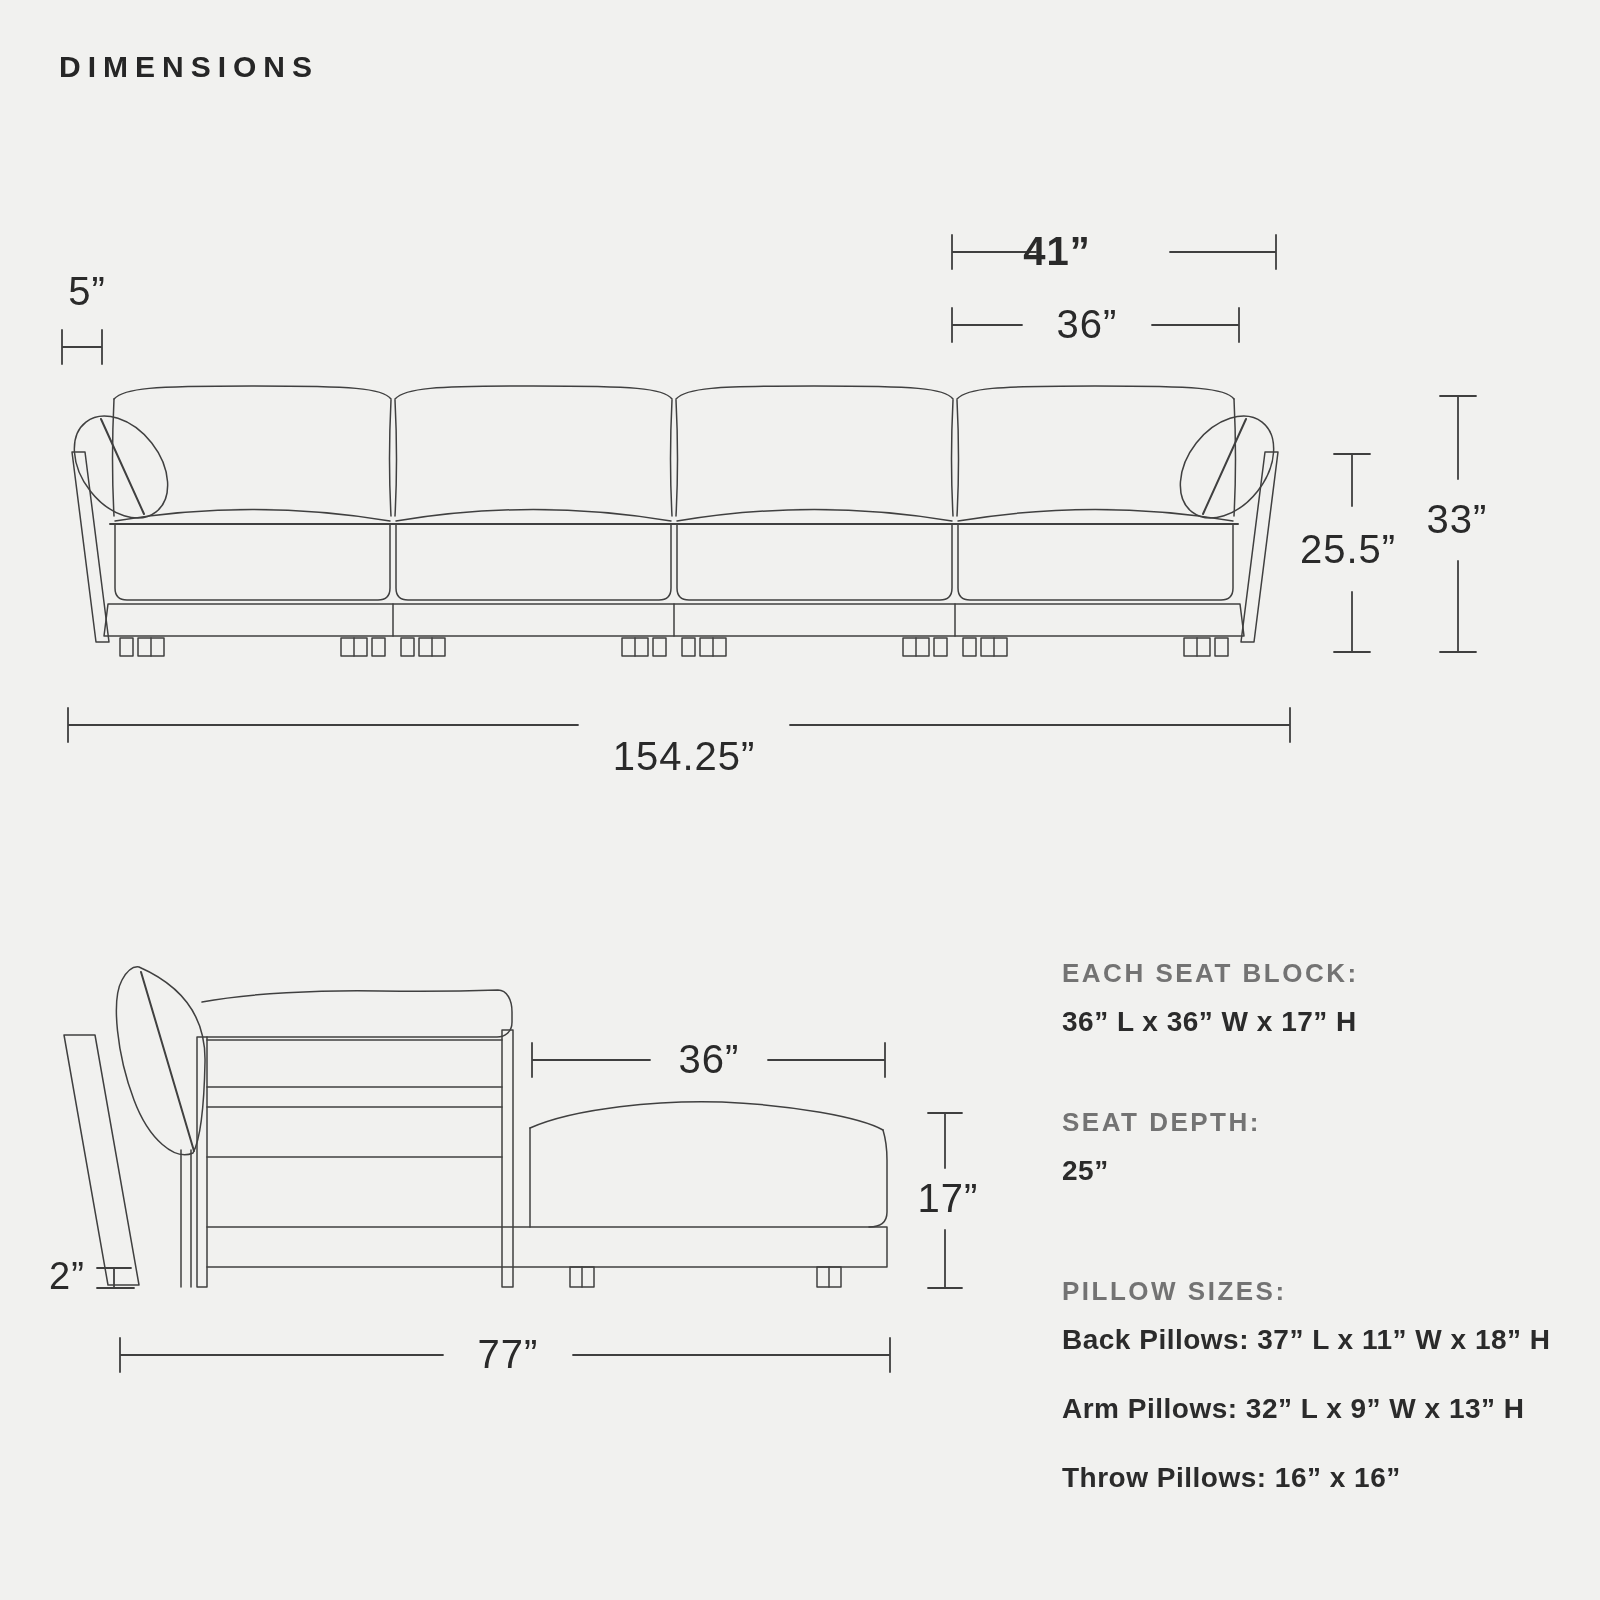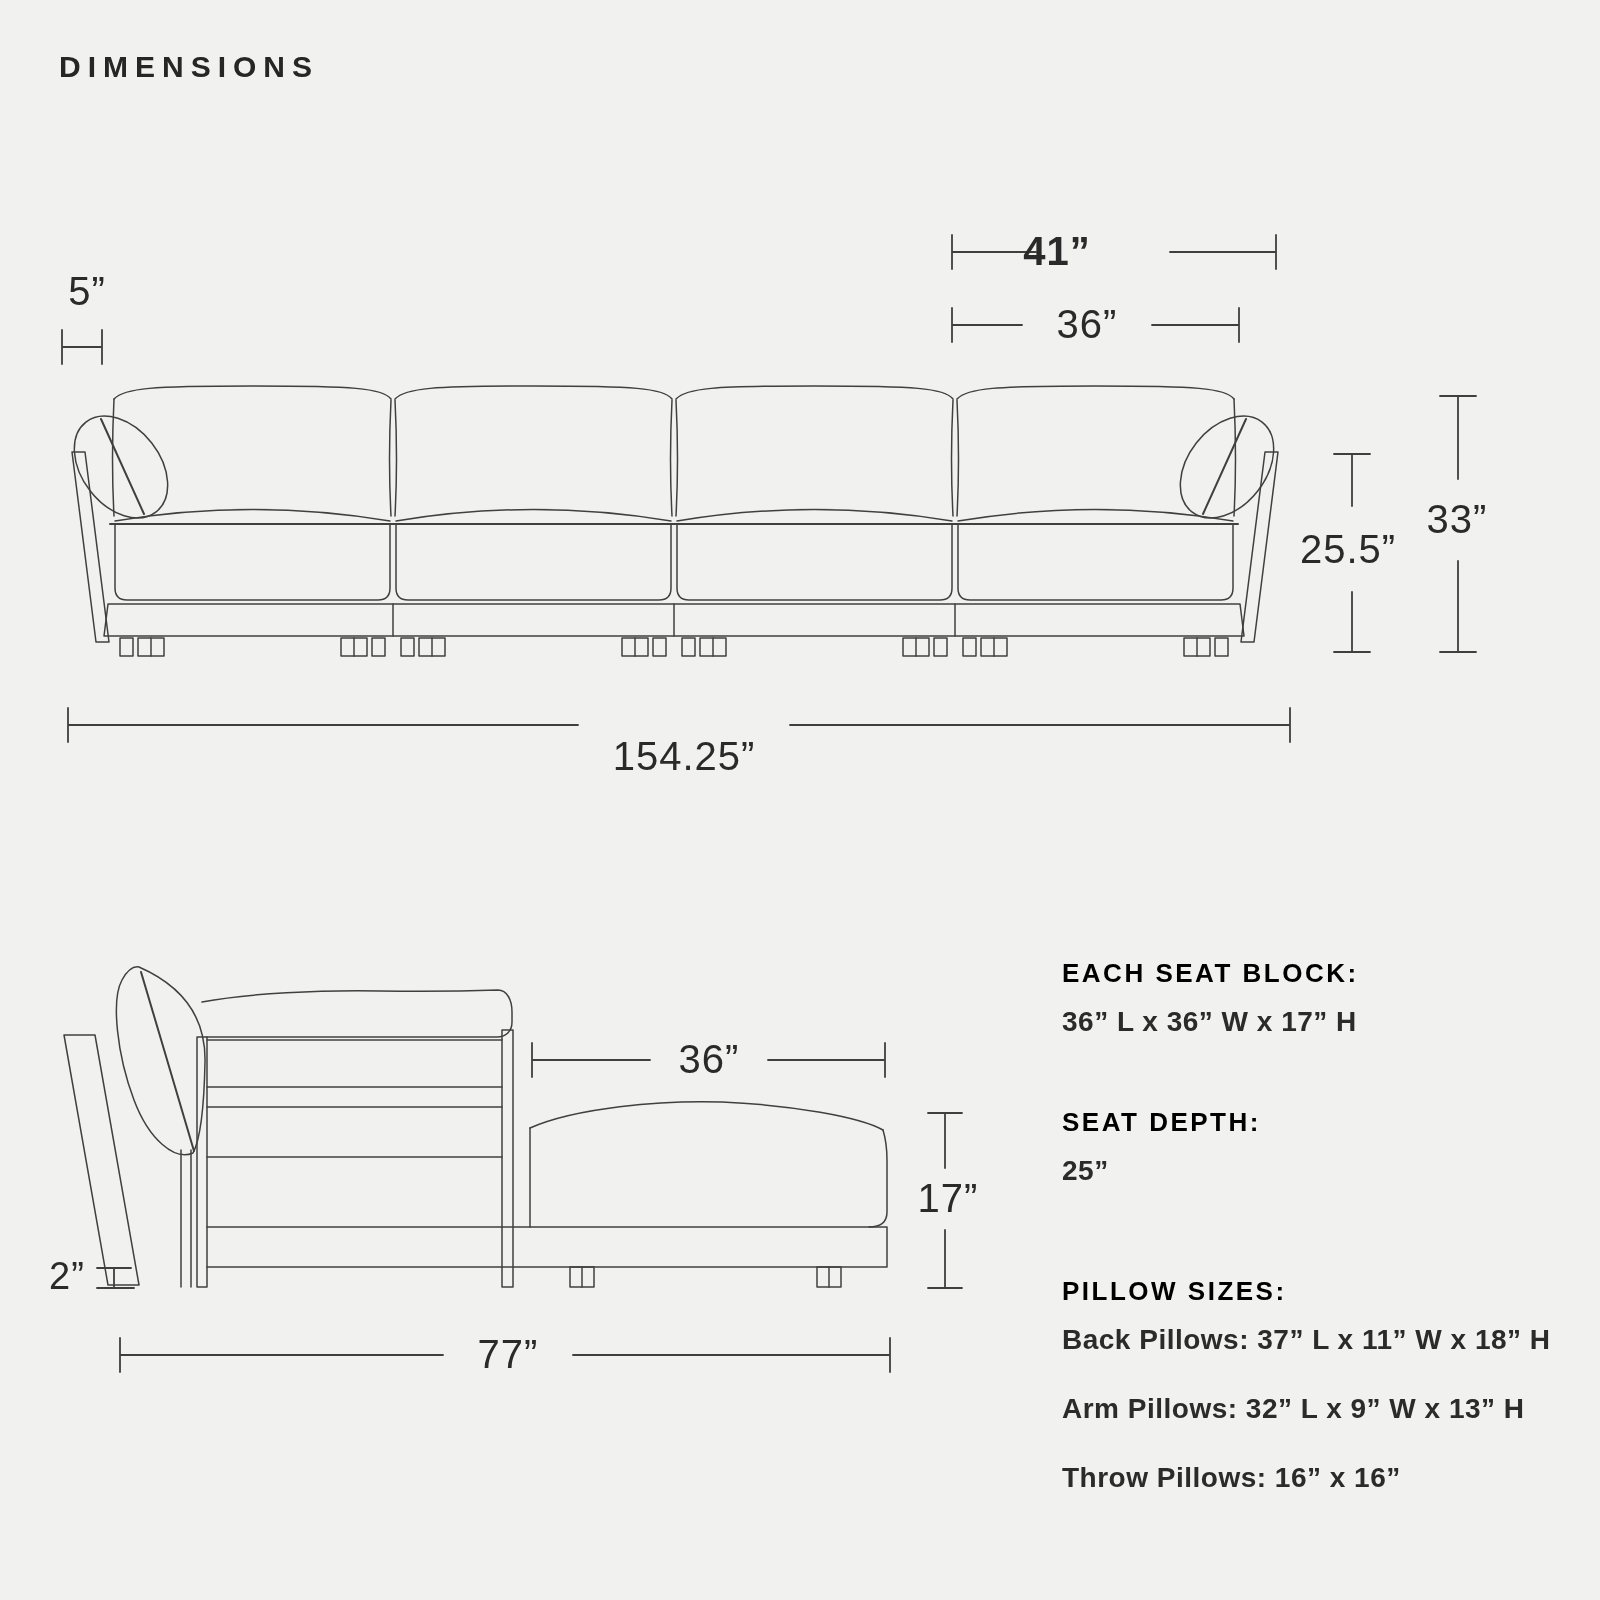--- a/index.html
+++ b/index.html
@@ -25,21 +25,21 @@
     letter-spacing:1px;
     white-space:nowrap;
     background:transparent;
   }
   .dim-label.small{font-size:38px;}
   .specs{
     position:absolute;left:1062px;top:958px;width:520px;
   }
   .spec-heading{
     font-size:26px;font-weight:bold;letter-spacing:2.5px;
-    color:#000000;line-height:30px;
+    color:#737373;line-height:30px;
   }
   .spec-line{
     font-size:28px;color:#2b2b2b;line-height:30px;letter-spacing:0.5px;font-weight:bold;
   }
   .mt19{margin-top:19px;}
   .mt28{margin-top:39px;}
   .mt66{margin-top:90px;}
   .mt70{margin-top:70px;}
 </style>
 </head>

